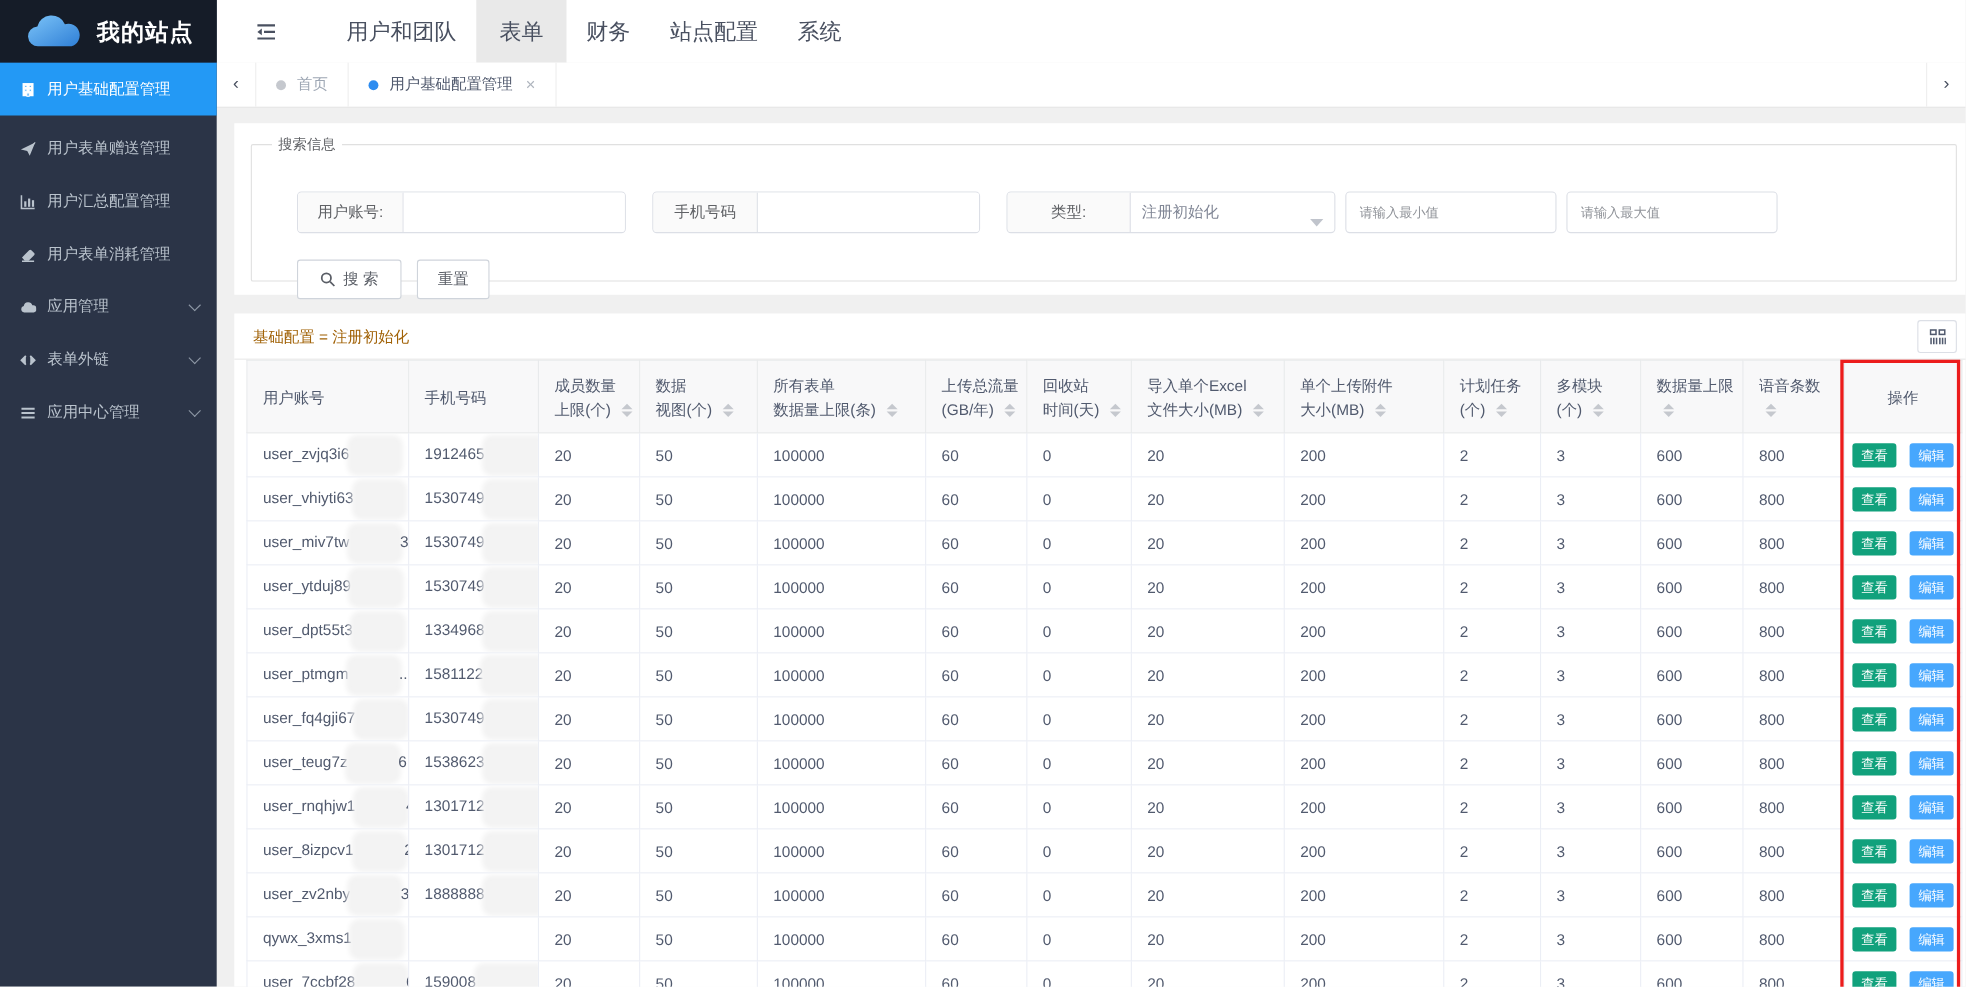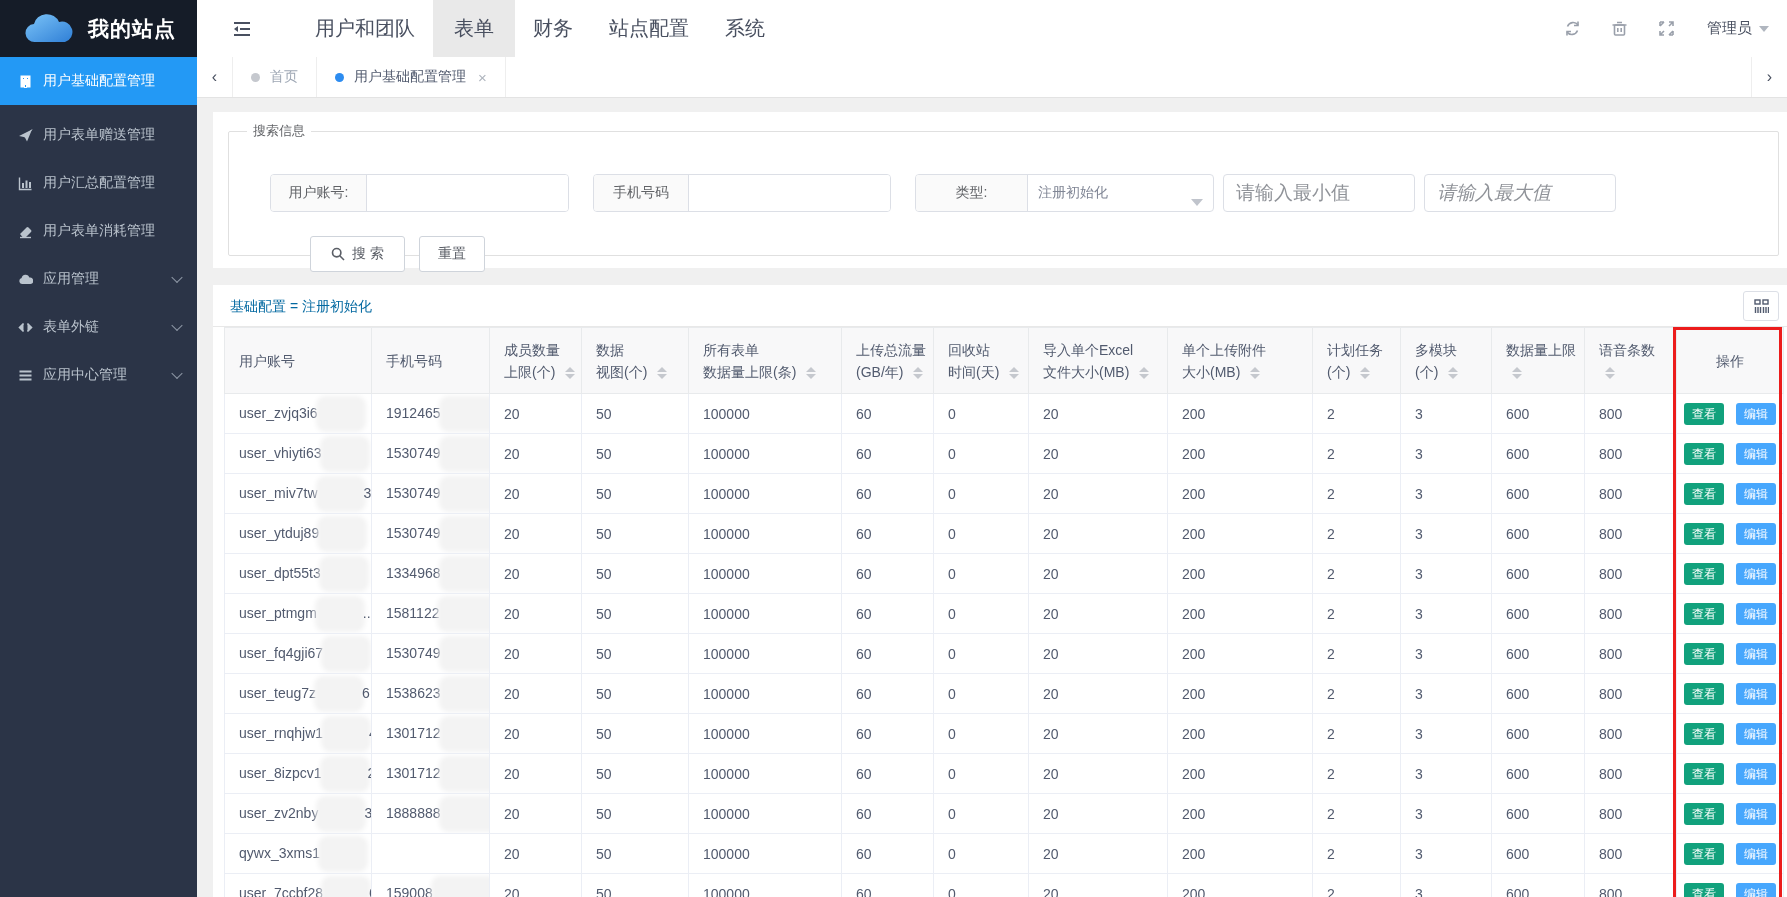--- a/index.html
+++ b/index.html
@@ -44,30 +44,30 @@
   
   .search-panel { position:absolute; left:213px; top:112px; right:0; height:156px; background:#fff; }
   .search-fieldset { position:absolute; left:15px; right:8px; top:10px; bottom:12px; border:1px solid #e0e0e0; border-radius:2px; padding:0; }
   .search-fieldset legend { margin-left:18px; padding:0 6px; font-size:13px; color:#606266; }
   .form-row { position:absolute; top:34px; left:0; right:0; height:50px; }
   .igroup { position:absolute; height:38px; display:flex; border:1px solid #dcdfe6; border-radius:4px; background:#fff; overflow:hidden; }
   .iaddon { background:#fafafa; border-right:1px solid #dcdfe6; display:flex; align-items:center; justify-content:center; color:#606266; font-size:14px; }
   .itext { border:none; outline:none; flex:1; padding:0 10px; font-size:14px; font-family:inherit; color:#515a6e; background:#fff; }
   .iselect { flex:1; position:relative; display:flex; align-items:center; padding:0 10px; color:#808695; cursor:pointer; }
   .sel-caret { position:absolute; right:10px; bottom:5px; width:0; height:0; border-left:6px solid transparent; border-right:6px solid transparent; border-top:7px solid #c0c4cc; }
-  .lone-input { position:absolute; height:38px; border:1px solid #dcdfe6; border-radius:4px; padding:0 12px; font-size:19px; font-family:inherit; color:#0f766e; outline:none; }
+  .lone-input { position:absolute; height:38px; border:1px solid #dcdfe6; border-radius:4px; padding:0 12px; font-size:12px; font-family:inherit; color:#0f766e; outline:none; }
   .lone-input::placeholder { color:#909399; }
   .btn-row { position:absolute; top:96px; left:0; height:36px; }
-  .btn { position:absolute; height:36px; background:#fff; border:1px solid #cfd4db; border-radius:3px; color:#5a5e66; font-size:14px; display:flex; align-items:center; justify-content:center; cursor:pointer;margin-left:40px; }
+  .btn { position:absolute; height:36px; background:#fff; border:1px solid #cfd4db; border-radius:3px; color:#5a5e66; font-size:14px; display:flex; align-items:center; justify-content:center; cursor:pointer; }
   .btn svg { width:14px; height:14px; stroke:#5a5e66; fill:none; stroke-width:1.6; margin-right:7px; }
 
   
   .table-panel { position:absolute; left:213px; top:285px; right:0; bottom:0; background:#fff; }
   .panel-head { height:42px; position:relative; border-bottom:1px solid #e8e8e8; }
-  .panel-title { position:absolute; left:17px; top:13px; font-size:14px; color:#0369a1; }
+  .panel-title { position:absolute; left:17px; top:13px; font-size:14px; color:#a16207; }
   .cols-btn { position:absolute; right:8px; top:6px; width:36px; height:30px; border:1px solid #dcdfe6; border-radius:3px; background:#fff; display:flex; align-items:center; justify-content:center; cursor:pointer; }
   .cols-btn svg { width:15px; height:15px; stroke:#515a6e; fill:none; stroke-width:1.4; }
 
   table.grid { margin-left:11px; width:1559px; border-collapse:collapse; table-layout:fixed; }
   .grid th { background:#f8f8f9; border:1px solid #e8eaec; font-weight:normal; color:#515a6e; font-size:14px; text-align:left; padding:0 0 0 14px; height:66px; vertical-align:middle; }
   .grid th.center { text-align:center; padding:0; }
   .grid th .thl { line-height:22px; white-space:nowrap; }
   .grid td { border:1px solid #ebeef5; height:40px; font-size:14px; color:#515a6e; padding:0 0 0 14px; white-space:nowrap; overflow:hidden; background:#fff; }
   .grid td.center { text-align:center; padding:0;margin-left:12px; }
   .sort-caret { display:inline-block; vertical-align:middle; margin-left:6px; cursor:pointer; }
@@ -181,44 +181,20 @@
       <path d="M5 5 L1 8 L5 11 Z" fill="#495060"></path>
     </svg>
   </span>
   <div class="topnav" id="topnav-items">
       <div class="nav-item">用户和团队</div>
       <div class="nav-item active">表单</div>
       <div class="nav-item">财务</div>
       <div class="nav-item">站点配置</div>
       <div class="nav-item">系统</div>
     </div>
-  <div class="header-right">
-    <span class="h-icon">
-      <svg viewBox="0 0 17 17">
-          <path d="M14 5 A6 6 0 0 0 3.5 6.5 M3 12 A6 6 0 0 0 13.5 10.5" fill="none"></path>
-          <path d="M14 1.5 V5.5 H10" fill="none"></path>
-          <path d="M3 15.5 V11.5 H7" fill="none"></path>
-        </svg>
-    </span>
-    <span class="h-icon">
-      <svg viewBox="0 0 17 17">
-          <rect x="3.5" y="5" width="10" height="10" rx="1"></rect>
-          <path d="M1.5 5 H15.5 M6 2.5 H11 M6.8 8 V12 M10.2 8 V12"></path>
-        </svg>
-    </span>
-    <span class="h-icon">
-      <svg viewBox="0 0 17 17">
-          <path d="M2 6 L6 2 M2 2 H6 M2 2 V6 M15 11 L11 15 M15 15 H11 M15 15 V11 M11 2 H15 V6 M15 2 L11 6 M2 11 V15 H6 M2 15 L6 11"></path>
-        </svg>
-    </span>
-    <span class="admin">
-      <span>管理员</span>
-      <span class="admin-caret"></span>
-    </span>
-  </div>
 </div>
 
 <div class="tabbar">
   <span class="tab-chev">‹</span>
   <div id="page-tabs" style="display:flex">
       <div class="tab">
         <span class="dot"></span>
         <span>首页</span>
       </div>
       <div class="tab active">
@@ -243,21 +219,21 @@
         <input class="itext" type="text" style="">
       </div>
       <div class="igroup" style="left:686px; width:299px;">
         <span class="iaddon" style="width:112px;">类型:</span>
         <span class="iselect">
           <span>注册初始化</span>
           <span class="sel-caret"></span>
         </span>
       </div>
       <input class="lone-input" style="left: 994px; width: 192px;" type="text" placeholder="请输入最小值">
-      <input class="lone-input" style="left: 1195px; width: 192px; font-style: italic;" type="text" placeholder="请输入最大值">
+      <input class="lone-input" style="left: 1195px; width: 192px;" type="text" placeholder="请输入最大值">
     </div>
     <div class="btn-row">
       <span class="btn" style="left:41px; width:95px;">
         <svg viewBox="0 0 14 14">
             <circle cx="5.7" cy="5.7" r="4.2"></circle>
             <path d="M9 9 L13 13"></path>
           </svg>
         <span>搜 索</span>
       </span>
       <span class="btn" style="left:150px; width:66px;">

